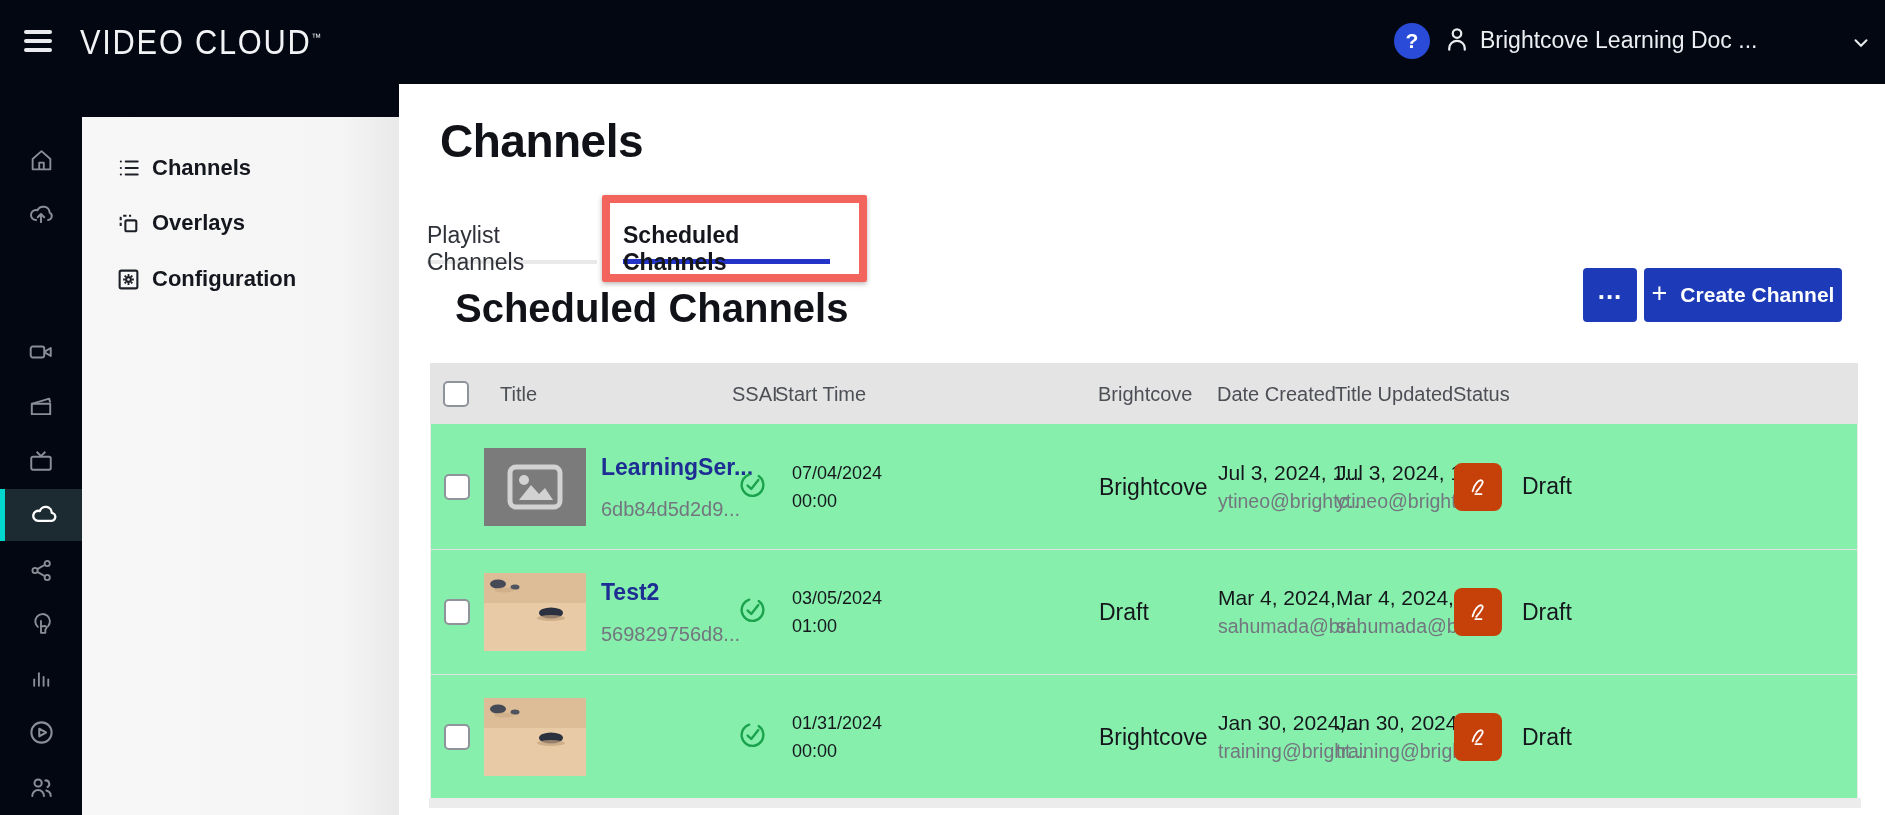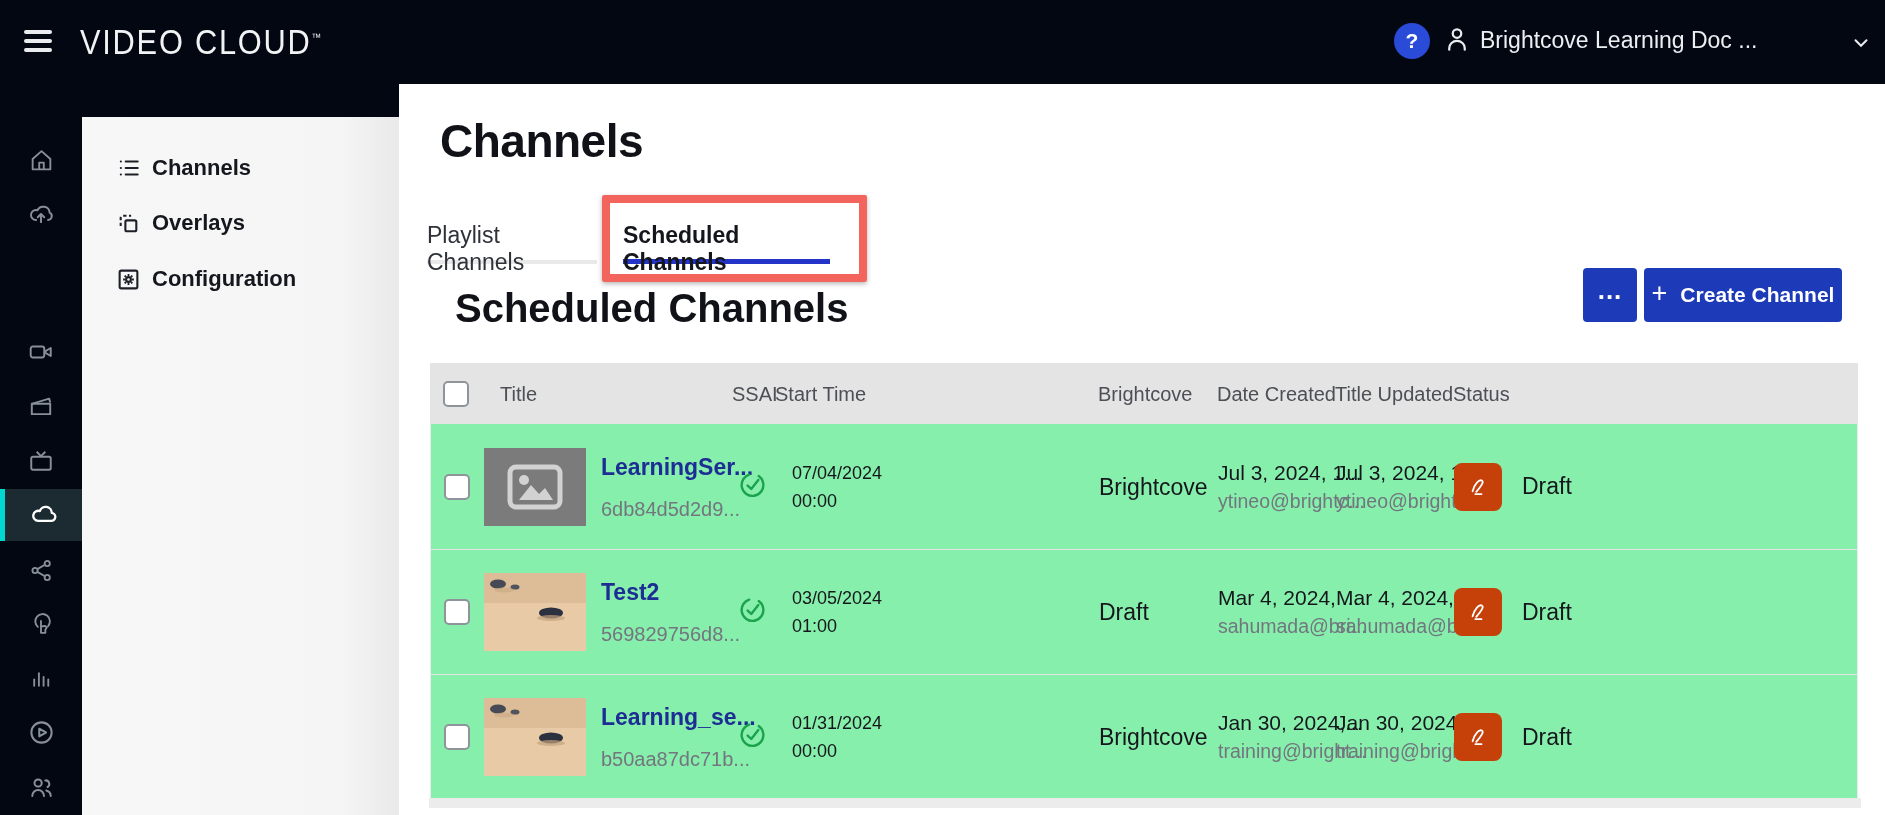--- a/index.html
+++ b/index.html
@@ -344,24 +344,20 @@
               <rect width="102" height="78" fill="#e8cba6"></rect>
               <rect width="102" height="30" fill="#ddbd97"></rect>
               <ellipse cx="14" cy="11" rx="8" ry="4.5" fill="#454a56"></ellipse>
               <ellipse cx="31" cy="14" rx="4.5" ry="2.6" fill="#50545e"></ellipse>
               <ellipse cx="67" cy="40" rx="12" ry="5.5" fill="#2c3140"></ellipse>
               <ellipse cx="67" cy="45" rx="14" ry="3" fill="#c5a27e" opacity=".7"></ellipse>
               <ellipse cx="20" cy="17" rx="10" ry="2.5" fill="#c9a884" opacity=".6"></ellipse>
             </svg>
 
         </div>
-        <div class="cell title-cell">
-          <span class="row-title">Learning_se...</span>
-          <div class="row-id">b50aa87dc71b...</div>
-        </div>
         <div class="cell ssai-cell">
           <svg width="29" height="29" viewBox="0 0 28 28" fill="none" stroke="#1aa24c" stroke-width="2.3" stroke-linecap="round">
               <circle cx="14" cy="14" r="10.5" stroke-dasharray="56 12" transform="rotate(-55 14 14)"></circle>
               <path d="M9.3 14.6 L12.8 17.8 L19.6 9.2" stroke-linejoin="round"></path>
             </svg>
         </div>
         <div class="cell start-cell">
           <div>01/31/2024</div>
           <div>00:00</div>
         </div>

